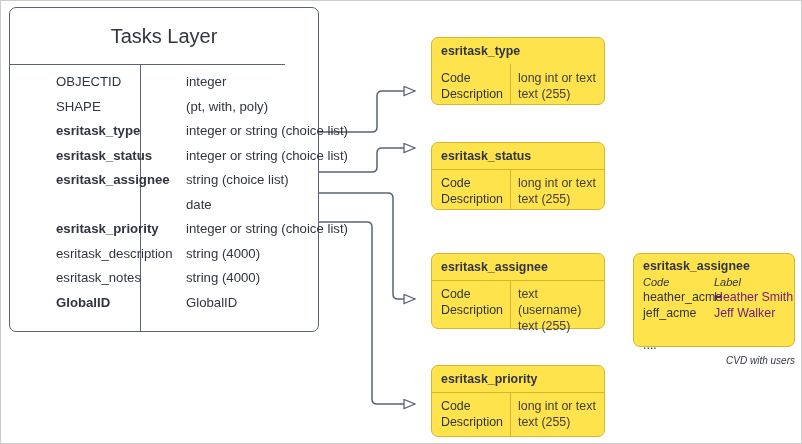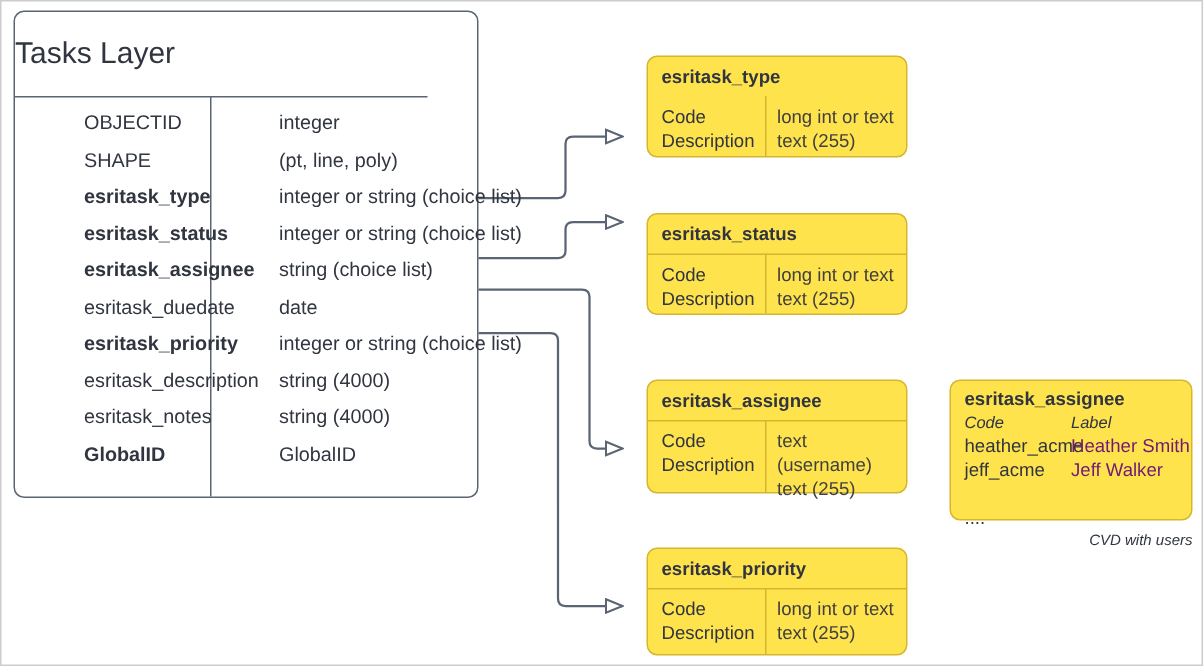--- a/index.html
+++ b/index.html
@@ -22,21 +22,21 @@
     position:absolute;
     box-sizing:border-box;
     background:#ffffff;
     border:1.6px solid #5a6472;
     border-radius:7px;
   }
   #tasks-layer{ left:8px; top:6px; width:310px; height:325px; }
   .entity-title{
     position:absolute;left:0;top:0;width:100%;
     height:56px;line-height:56px;
-    text-align:left;
+    text-align:center;
     font-size:20px;color:#30353f;
   }
   .title-rule{
     position:absolute;left:0;top:56px;width:275px;height:0;
     border-top:1.6px solid #5a6472;
   }
   .col-rule{
     position:absolute;left:130px;top:56px;width:0;bottom:0;
     border-left:1.6px solid #5a6472;
   }
@@ -143,36 +143,35 @@
     <div class="title-rule"></div>
     <div class="col-rule"></div>
 
     <div class="field-list" id="field-list">
         <div class="field-row">
           <span class="fname">OBJECTID</span>
           <span class="ftype">integer</span>
         </div>
         <div class="field-row">
           <span class="fname">SHAPE</span>
-          <span class="ftype">(pt, line, poly)</span>
+          <span class="ftype">(pt, with, poly)</span>
         </div>
         <div class="field-row">
           <span class="fname b">esritask_type</span>
           <span class="ftype">integer or string (choice list)</span>
         </div>
         <div class="field-row">
           <span class="fname b">esritask_status</span>
           <span class="ftype">integer or string (choice list)</span>
         </div>
         <div class="field-row">
           <span class="fname b">esritask_assignee</span>
           <span class="ftype">string (choice list)</span>
         </div>
         <div class="field-row">
-          <span class="fname">esritask_duedate</span>
           <span class="ftype">date</span>
         </div>
         <div class="field-row">
           <span class="fname b">esritask_priority</span>
           <span class="ftype">integer or string (choice list)</span>
         </div>
         <div class="field-row">
           <span class="fname">esritask_description</span>
           <span class="ftype">string (4000)</span>
         </div>

